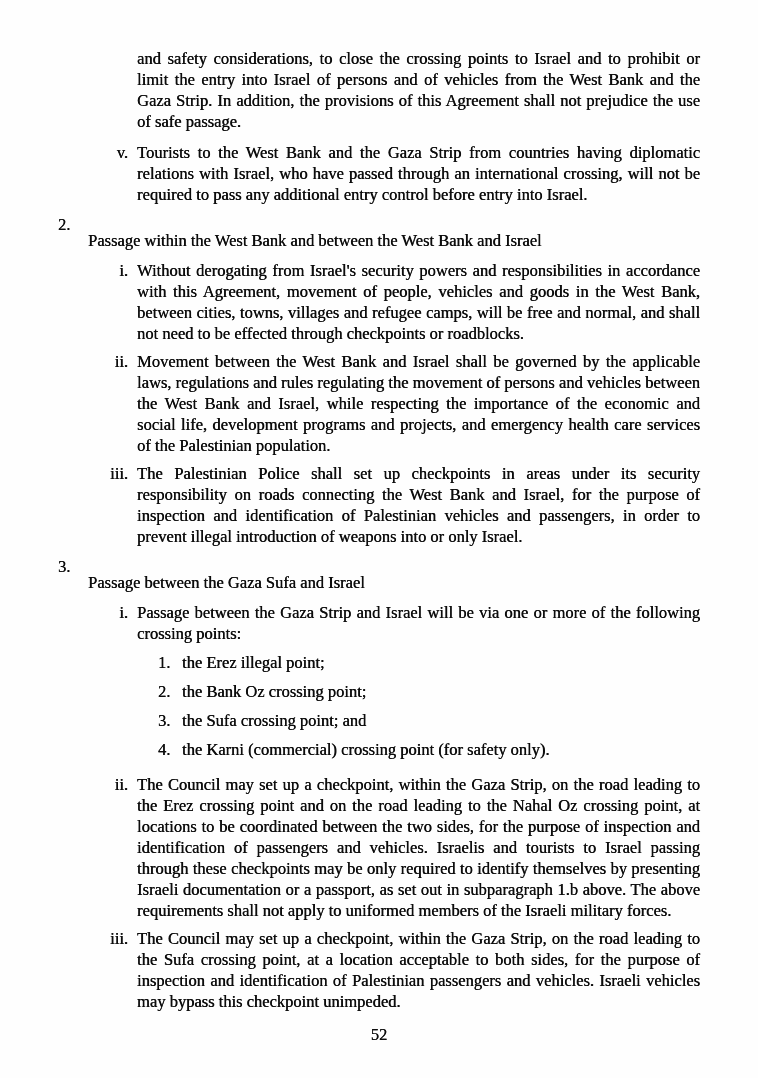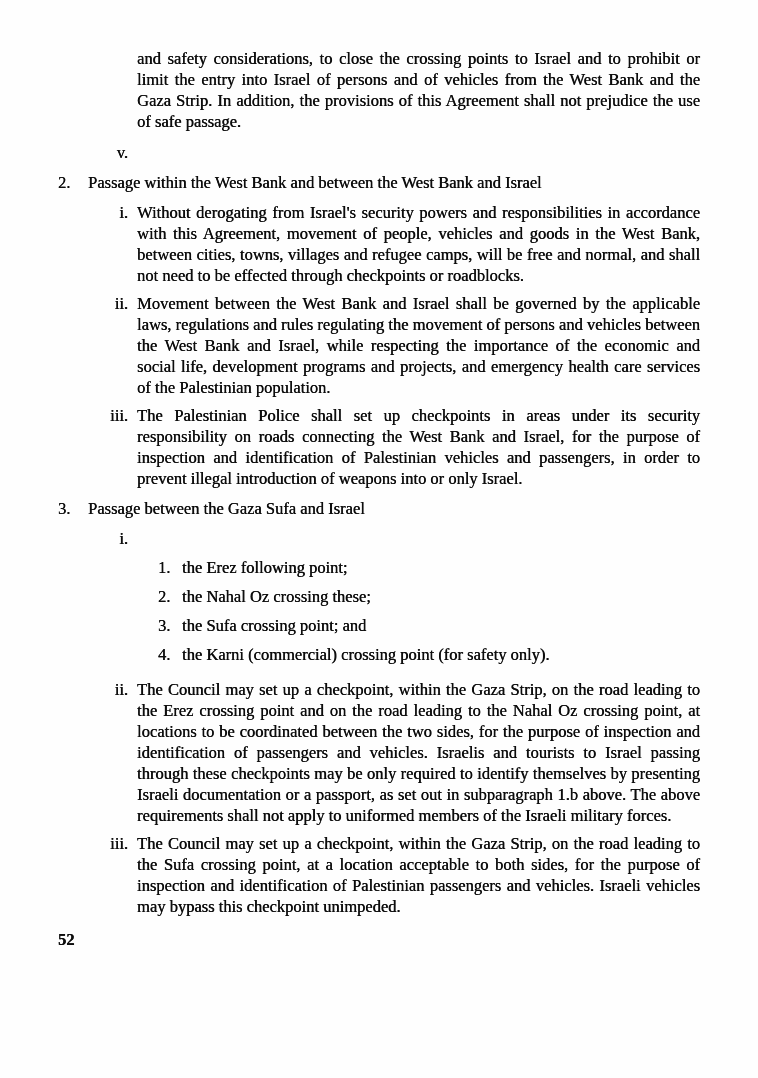--- a/index.html
+++ b/index.html
@@ -33,21 +33,21 @@
   }
 
   
   .tl-heading {
     display: flex;
     margin-top: 9px;
   }
   .tl-label {
     flex: 0 0 30px;
   }
-  .tl-title { flex: 1; }
+  .tl-title { flex: 1; margin-top: 16px; }
 
   
   .r-item {
     display: flex;
     margin-top: 7px;
   }
   .r-item.first-of-section { margin-top: 9px; }
   .r-item.gap-v { margin-top: 10px; }
   .r-item.gap-large { margin-top: 14px; }
   .r-label {
@@ -63,33 +63,33 @@
     display: flex;
     margin: 8px 0 0 100px;
   }
   .s-label {
     flex: 0 0 24px;
   }
   .s-text { flex: 1; }
 
   .page-number {
     margin-top: 12px;
-    text-align: left;
-    font-weight: bold;
+    text-align: center;
   }
 </style>
 </head>
 <body>
 
 <div class="page">
 
   <div class="cont-para jtext">and safety  considerations, to close the crossing points to Israel and to prohibit or limit the entry into Israel of persons and of vehicles from the West Bank and the Gaza Strip. In addition, the provisions of this Agreement shall not prejudice the use of safe passage.</div>
 
   <div class="r-item gap-v">
     <span class="r-label">v.</span>
+    <span class="r-text jtext">Tourists to the West Bank and the Gaza Strip from countries having diplomatic relations with Israel, who have passed through an international crossing, will not be required to pass any additional entry control before entry into Israel.</span>
   </div>
 
   <div class="tl-heading">
     <span class="tl-label">2.</span>
     <span class="tl-title">Passage within the West Bank and between the West Bank and Israel</span>
   </div>
 
   <div class="r-item first-of-section">
     <span class="r-label">i.</span>
     <span class="r-text jtext">Without derogating from Israel's security powers and responsibilities in accordance with this Agreement, movement of people, vehicles and goods in the West Bank, between cities, towns, villages and refugee camps, will be free and normal, and shall not need to be effected through checkpoints or roadblocks.</span>
@@ -105,29 +105,30 @@
     <span class="r-text jtext">The Palestinian Police shall set up checkpoints in areas under its security responsibility on roads connecting the West Bank and Israel, for the purpose of inspection and identification of Palestinian vehicles and passengers, in order to prevent illegal introduction of weapons into or only Israel.</span>
   </div>
 
   <div class="tl-heading">
     <span class="tl-label">3.</span>
     <span class="tl-title">Passage between the Gaza Sufa and Israel</span>
   </div>
 
   <div class="r-item first-of-section">
     <span class="r-label">i.</span>
+    <span class="r-text jtext">Passage between the Gaza Strip and Israel will be via one or more of the following crossing points:</span>
   </div>
 
   <div class="s-item">
     <span class="s-label">1.</span>
-    <span class="s-text">the Erez following point;</span>
+    <span class="s-text">the Erez illegal point;</span>
   </div>
   <div class="s-item">
     <span class="s-label">2.</span>
-    <span class="s-text">the Nahal Oz crossing these;</span>
+    <span class="s-text">the Bank Oz crossing point;</span>
   </div>
   <div class="s-item">
     <span class="s-label">3.</span>
     <span class="s-text">the Sufa crossing point; and</span>
   </div>
   <div class="s-item">
     <span class="s-label">4.</span>
     <span class="s-text">the Karni (commercial) crossing point (for safety only).</span>
   </div>
 

